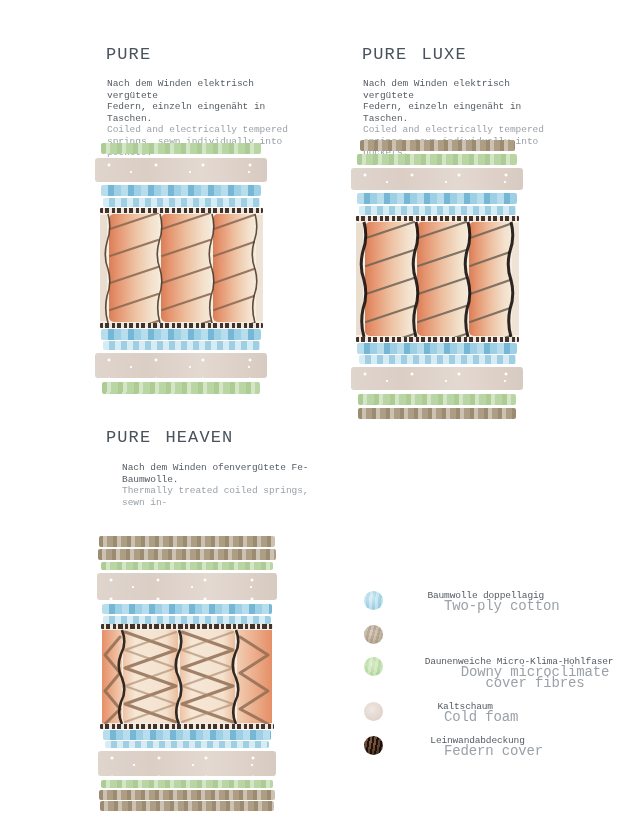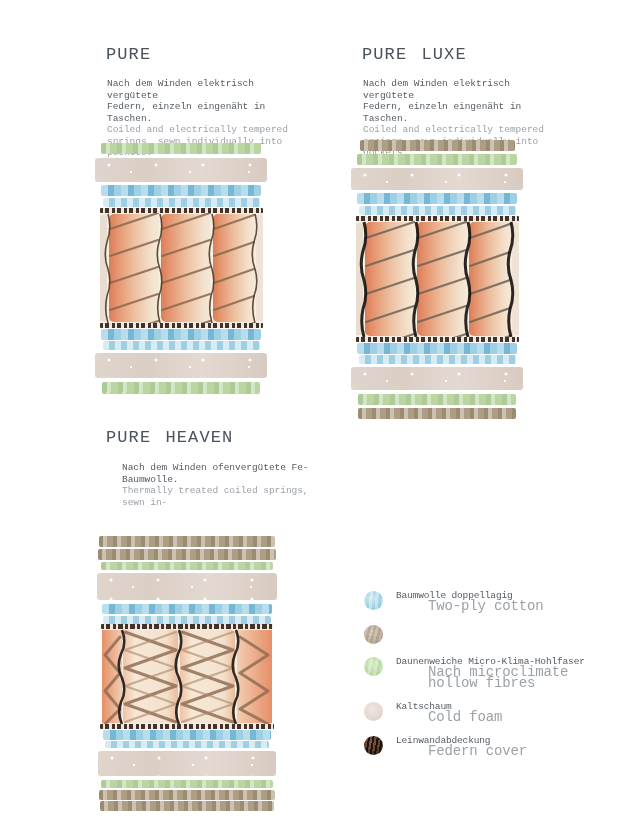--- a/index.html
+++ b/index.html
@@ -27,21 +27,21 @@
     background-image:repeating-linear-gradient(91deg, rgba(255,255,255,.38) 0 7px,
       rgba(74,152,189,.35) 7px 13px, rgba(255,255,255,.15) 13px 20px);}
   .l-blue-b{background-color:#b5dcec;
     background-image:repeating-linear-gradient(89deg, rgba(255,255,255,.45) 0 6px,
       rgba(110,175,205,.30) 6px 12px);}
   .l-canvas{border-radius:1px;background-color:#f0e8e0;
     background-image:repeating-linear-gradient(90deg,#42332a 0 3px, rgba(0,0,0,0) 3px 5px,
       #42332a 5px 9.5px, rgba(0,0,0,0) 9.5px 12px);}
 
   .legend{position:absolute;left:364px;top:590px;}
-  .legend-item{display:flex;gap:13px;align-items:flex-start;margin-bottom:12px;}
+  .legend-item{display:flex;gap:29px;align-items:flex-start;margin-bottom:12px;text-align:center;}
   .swatch{width:19px;height:19px;border-radius:50%;flex:0 0 19px;margin-top:1px;}
   .sw-cotton{background:repeating-linear-gradient(95deg, rgba(255,255,255,.35) 0 3px, rgba(0,0,0,0) 3px 6px),
              radial-gradient(circle at 40% 35%, #cfe9f2, #a0d2e4 55%, #86c1d7);}
   .sw-wool{background:repeating-linear-gradient(105deg, rgba(130,112,90,.30) 0 2.5px, rgba(0,0,0,0) 2.5px 5px),
            radial-gradient(circle at 42% 38%, #d9cec1, #c2b3a0 60%, #ab9a84);}
   .sw-fibre{background:repeating-linear-gradient(100deg, rgba(255,255,255,.3) 0 3px, rgba(0,0,0,0) 3px 6px),
             radial-gradient(circle at 42% 38%, #d8eac6, #b6d9a0 60%, #a4cf8c);}
   .sw-foam{background:radial-gradient(circle at 42% 38%, #f0e8e2, #e3d6ce 60%, #d9c8c0);}
   .sw-canvas{background:repeating-linear-gradient(100deg, rgba(15,8,4,.85) 0 2px, rgba(0,0,0,0) 2px 4.3px),
              radial-gradient(circle at 40% 35%, #8a5f45, #54392a 60%, #33211a);}
@@ -236,21 +236,21 @@
         <div class="legend-label-en">Two-ply cotton</div>
       </div>
     </div>
     <div class="legend-item">
       <div class="swatch sw-wool"></div>
     </div>
     <div class="legend-item">
       <div class="swatch sw-fibre"></div>
       <div>
         <div class="legend-label-de">Daunenweiche Micro-Klima-Hohlfaser</div>
-        <div class="legend-label-en">Nach microclimate hollow fibres</div>
+        <div class="legend-label-en">Downy microclimate cover fibres</div>
       </div>
     </div>
     <div class="legend-item">
       <div class="swatch sw-foam"></div>
       <div>
         <div class="legend-label-de">Kaltschaum</div>
         <div class="legend-label-en">Cold foam</div>
       </div>
     </div>
     <div class="legend-item">

